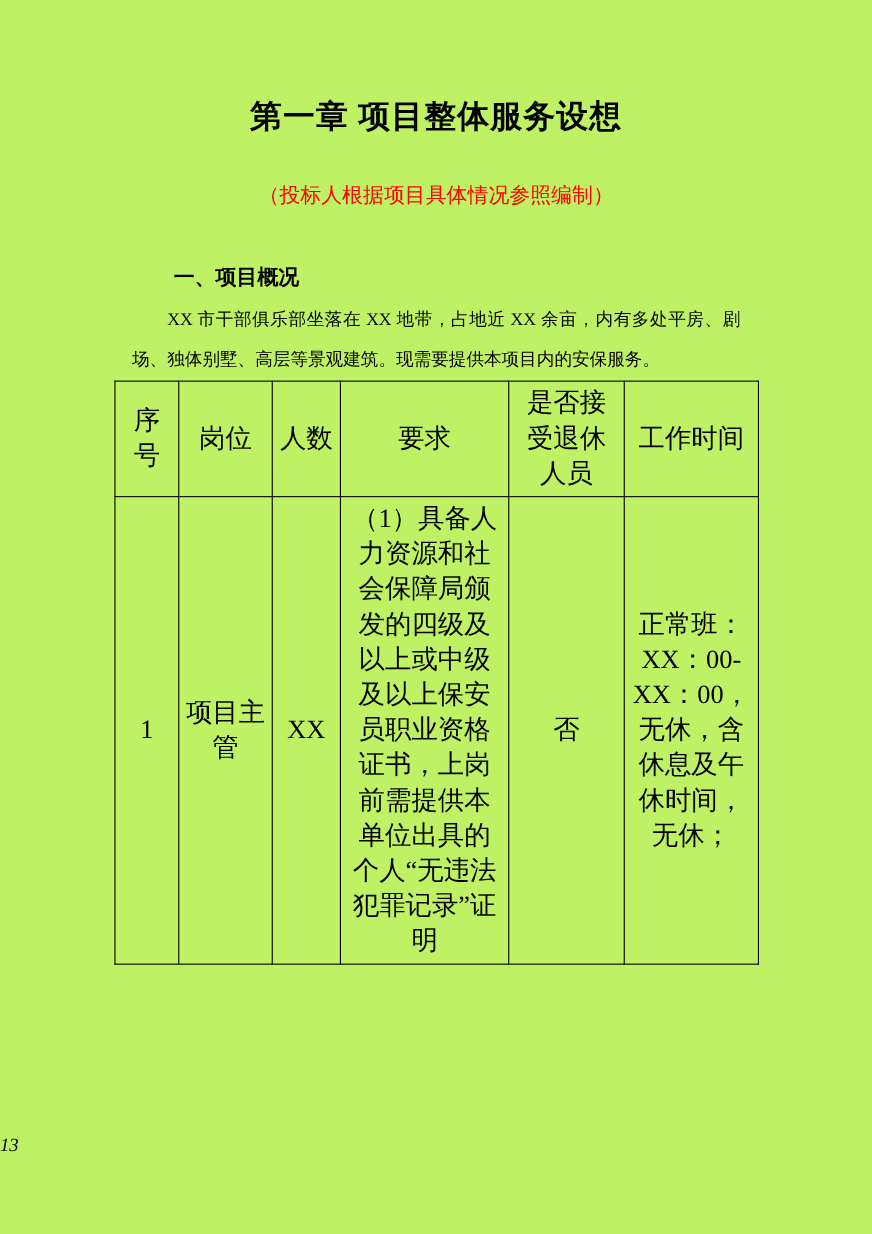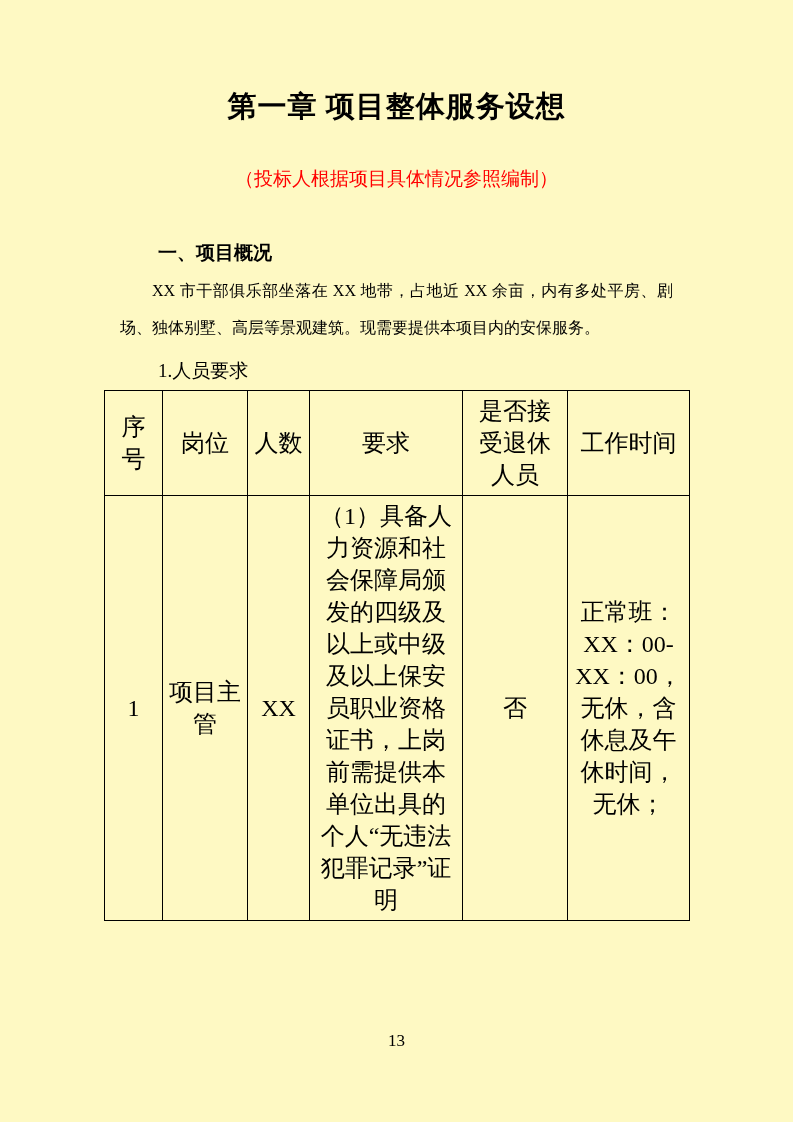--- a/index.html
+++ b/index.html
@@ -4,21 +4,21 @@
 <style>
   html, body {
     margin: 0;
     padding: 0;
     background: #ffffff;
   }
   .page {
     position: relative;
     width: 793px;
     height: 1122px;
-    background: #fef9c3;
+    background: #bef264;
     font-family: "Liberation Serif", "DejaVu Serif", serif;
     color: #000000;
     overflow: hidden;
   }
   .content {
     padding: 88px 104px 0 104px;
   }
   .chapter-title {
     margin: 0 0 42px 0;
     font-size: 29px;
@@ -97,43 +97,42 @@
   }
   td.cell-post {
     padding: 4px 13px;
     line-height: 34px;
   }
   .page-number {
     position: absolute;
     left: 0;
     right: 0;
     top: 1030px;
-    text-align: center;
     font-size: 17px;
     line-height: 22px;
+    font-style: italic;
   }
 </style>
 </head>
 <body>
 
 <div class="page">
   <div class="content">
 
     <h1 class="chapter-title">第一章 项目整体服务设想</h1>
 
 
     <div class="red-note">（投标人根据项目具体情况参照编制）</div>
 
     <div class="textwrap">
       <div class="heading">一、项目概况</div>
 
       <p class="body-para">XX 市干部俱乐部坐落在 XX 地带，占地近 XX 余亩，内有多处平房、剧场、独体别墅、高层等景观建筑。现需要提供本项目内的安保服务。</p>
 
 
-      <div class="subheading">1.人员要求</div>
     </div>
 
     <table class="req-table">
       <colgroup>
         <col style="width:58px">
         <col style="width:85px">
         <col style="width:62px">
         <col style="width:153px">
         <col style="width:105px">
         <col style="width:122px">

